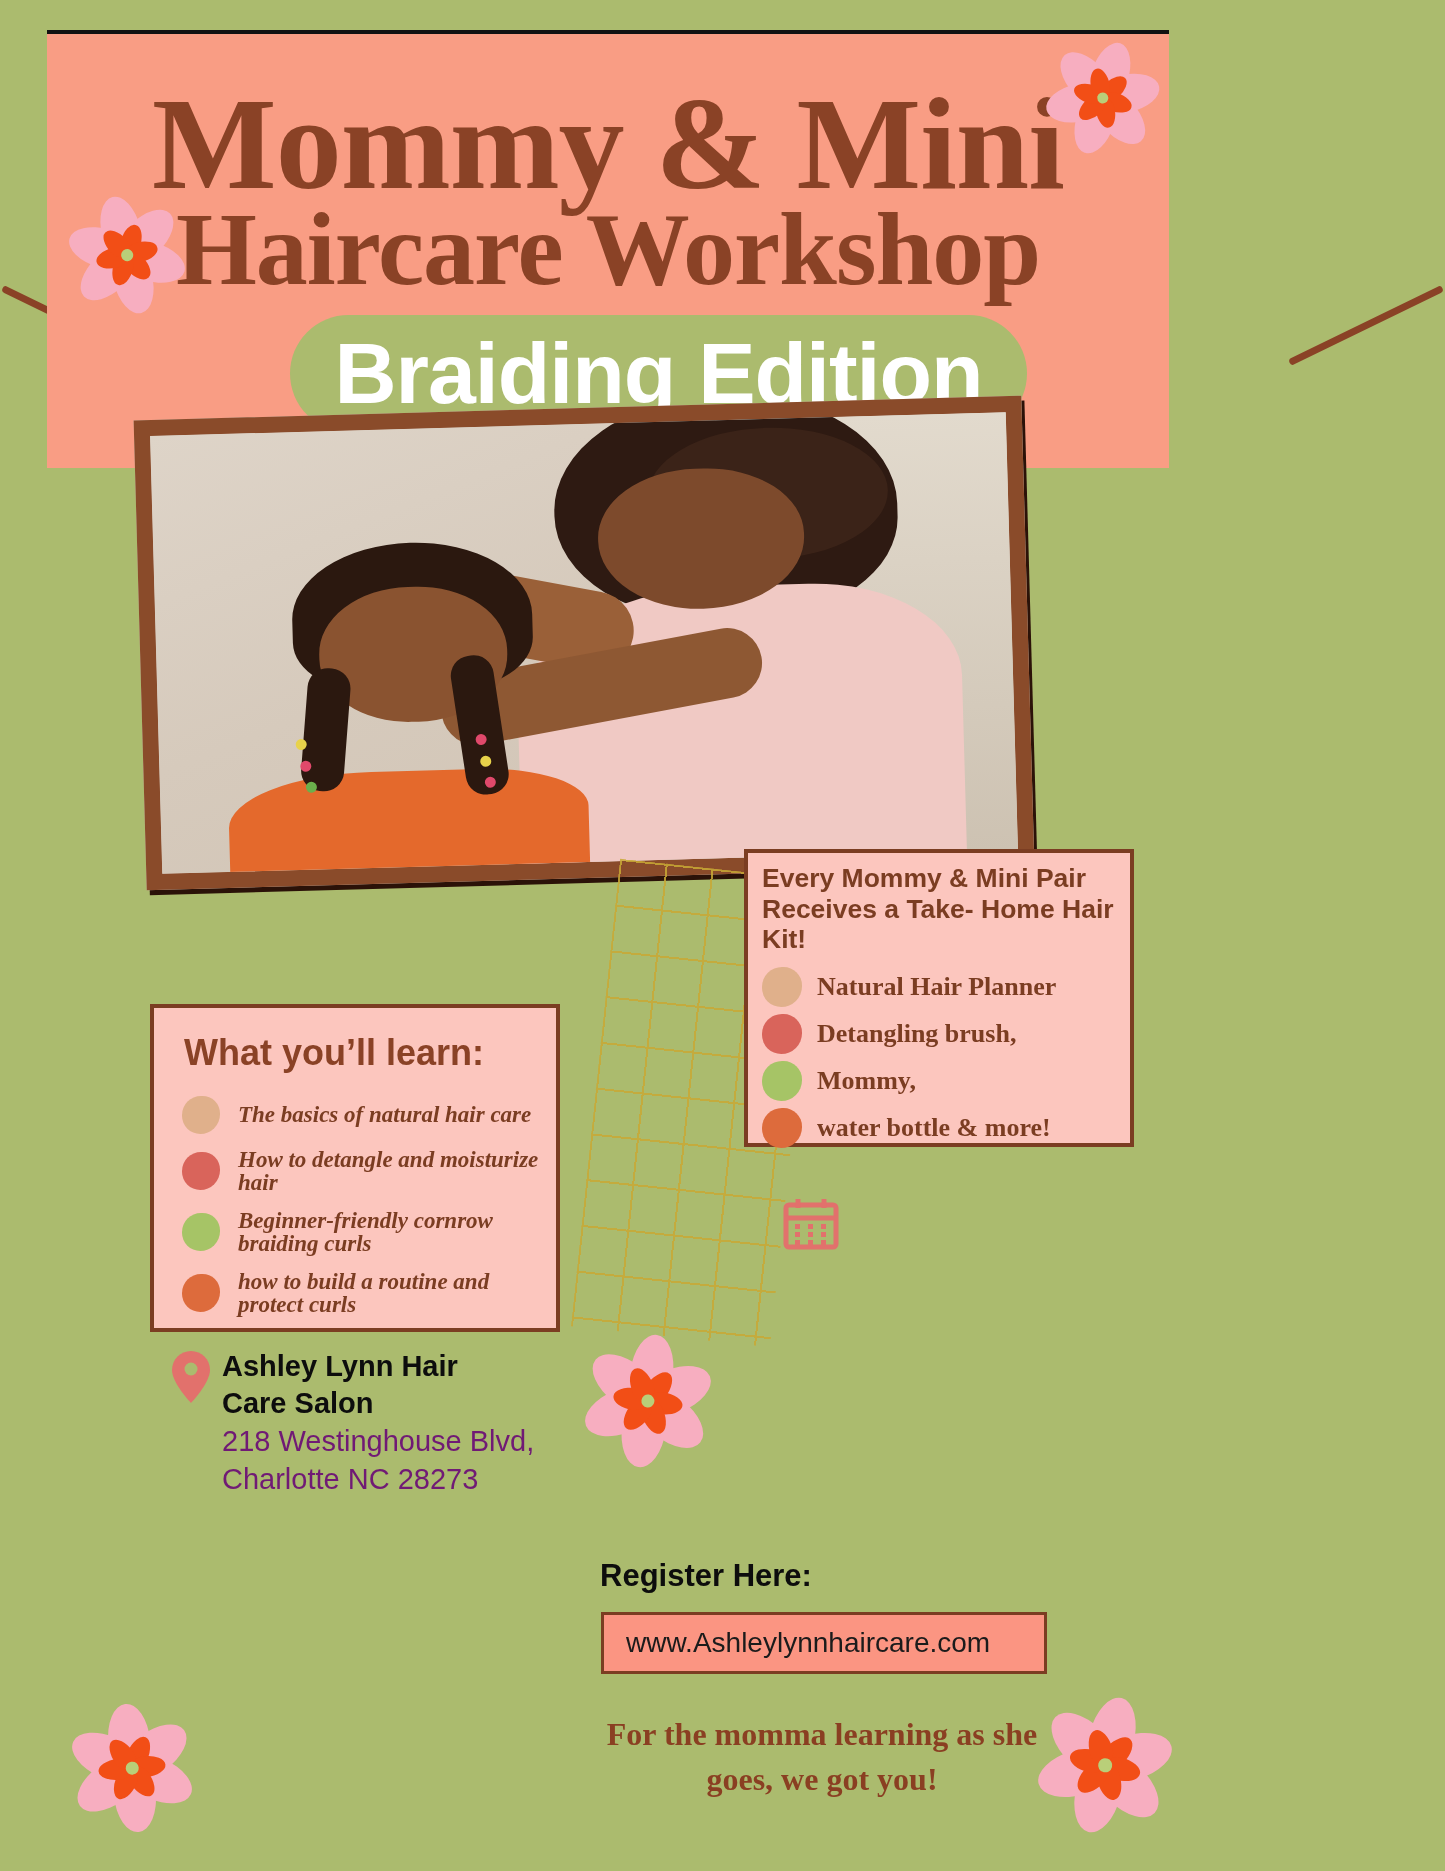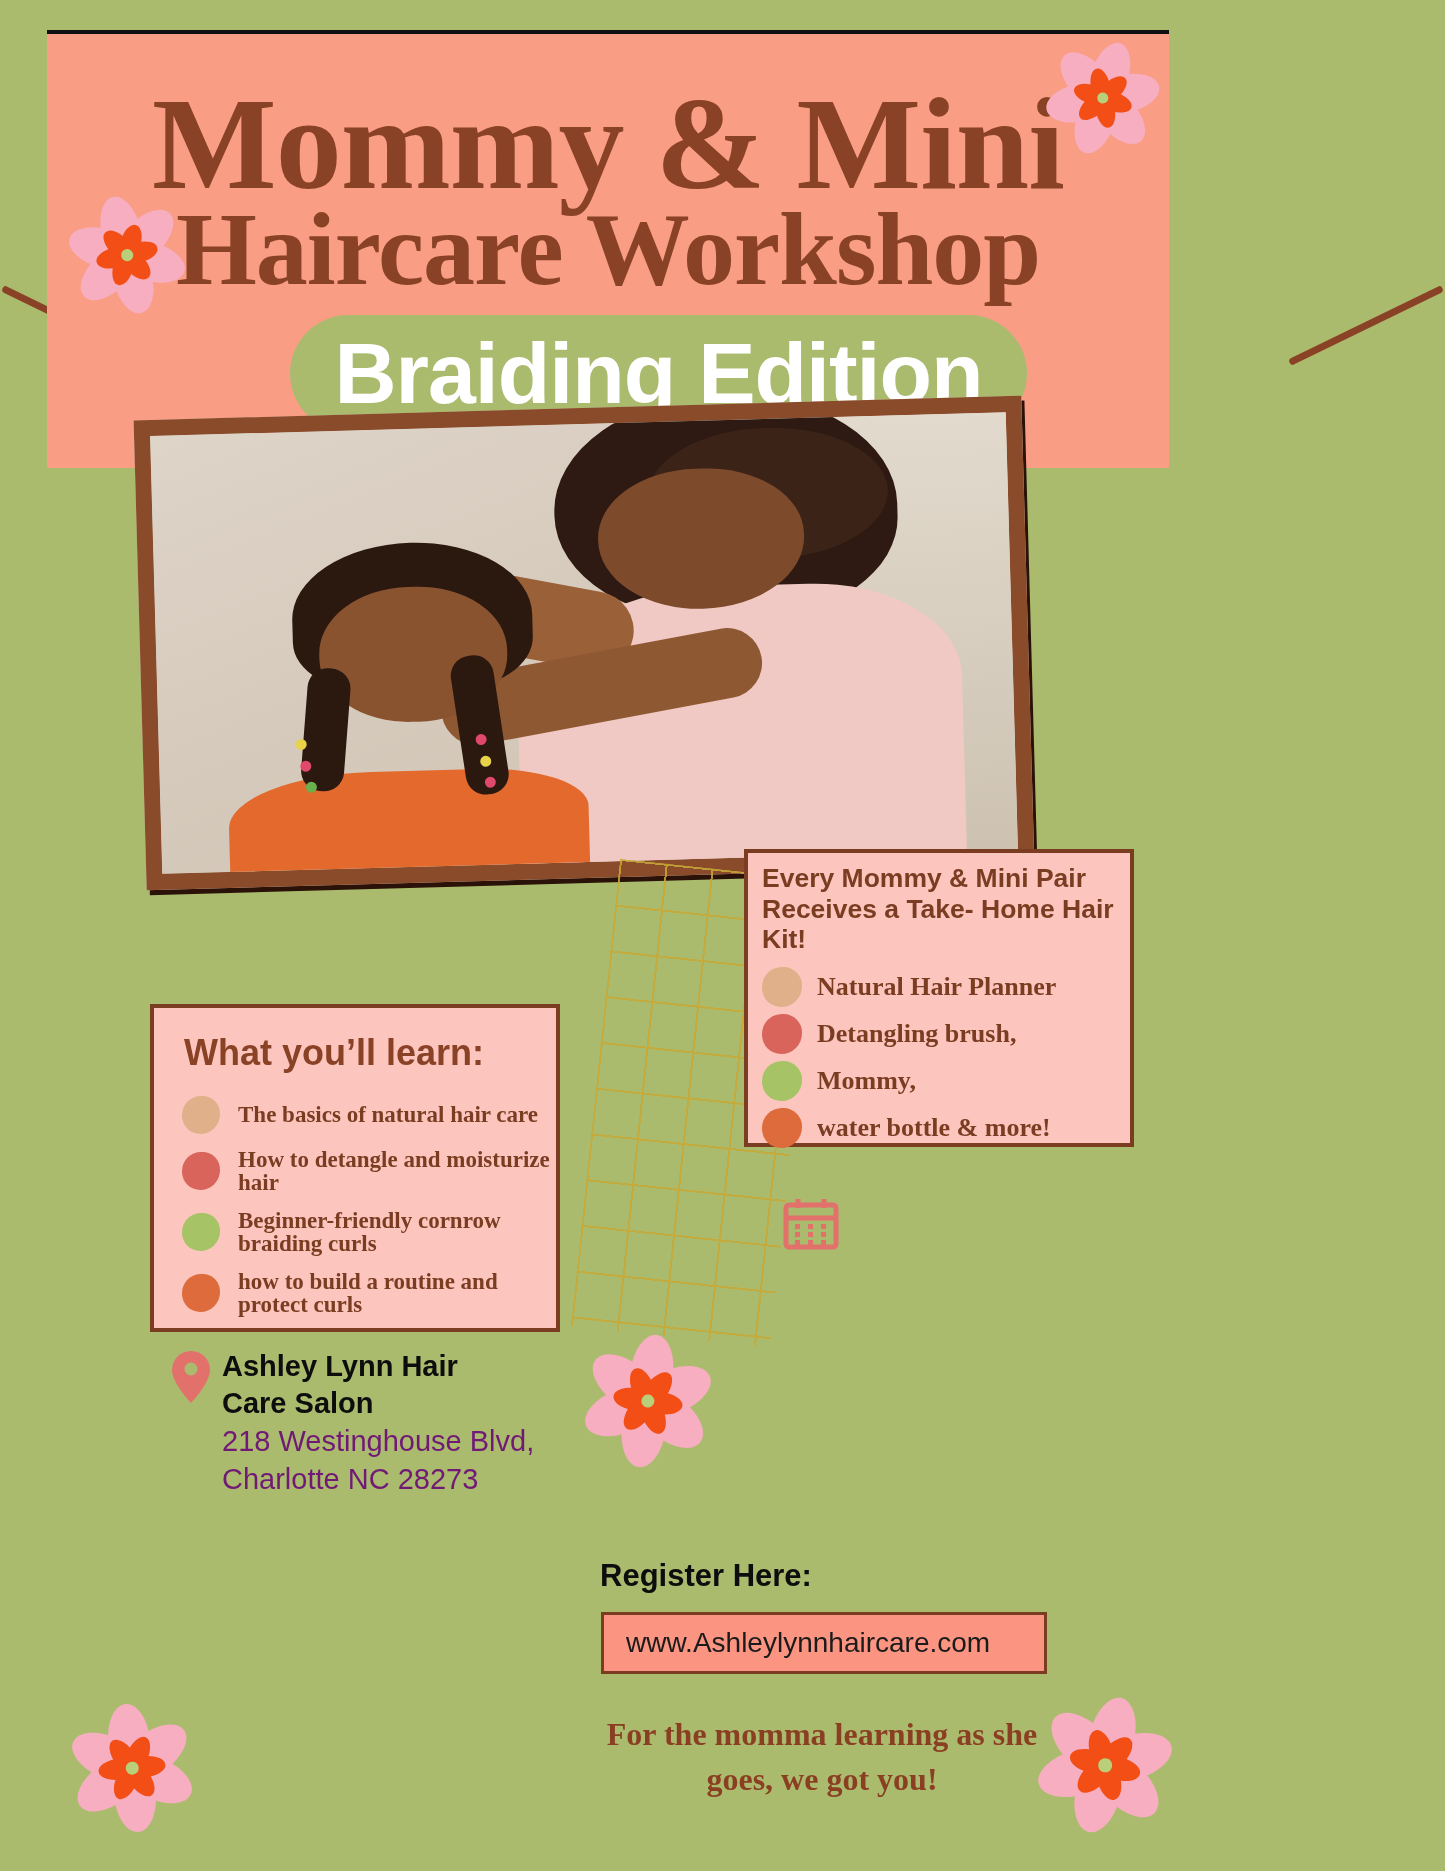--- a/index.html
+++ b/index.html
@@ -126,21 +126,21 @@
     color:#8a4226; font-size:36px; font-weight:bold;
     padding:24px 0 0 30px;
   }
 
   ul.items { list-style:none; }
   .kit-box ul.items { padding:12px 6px 0 14px; }
   .learn-box ul.items { padding:22px 0 0 28px; }
 
   ul.items li { display:flex; align-items:center; }
   .kit-box ul.items li { margin-bottom:7px; }
-  .learn-box ul.items li { margin-bottom:14px; }
+  .learn-box ul.items li { margin-bottom:14px;font-style:italic; }
 
   .dot { flex:0 0 auto; border-radius:50% 46% 52% 48%; }
   .kit-box .dot { width:40px; height:40px; margin-right:15px; }
   .learn-box .dot { width:38px; height:38px; margin-right:18px; }
 
   .itxt {
     font-family:"Liberation Serif", serif;
     font-weight:bold; color:#7b3d22; line-height:1.02;
   }
   .kit-box .itxt { font-size:26px; }

